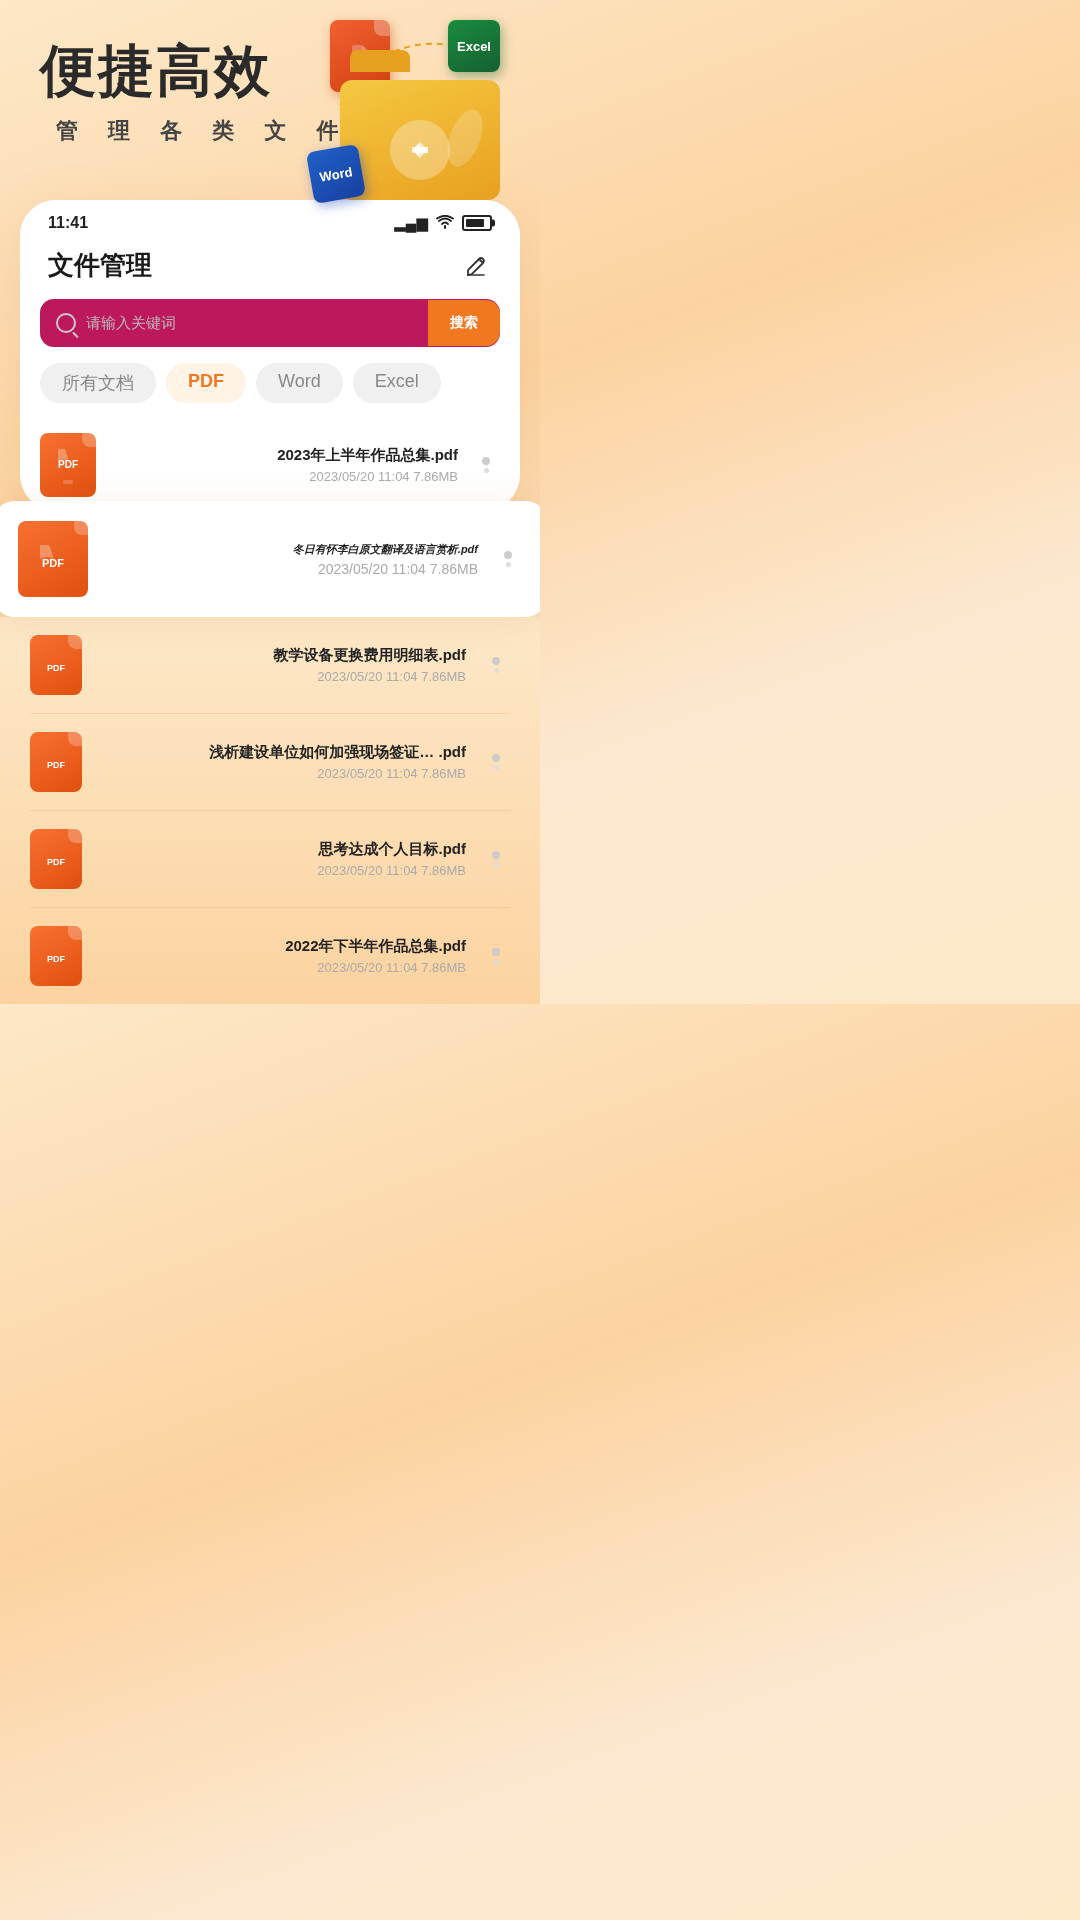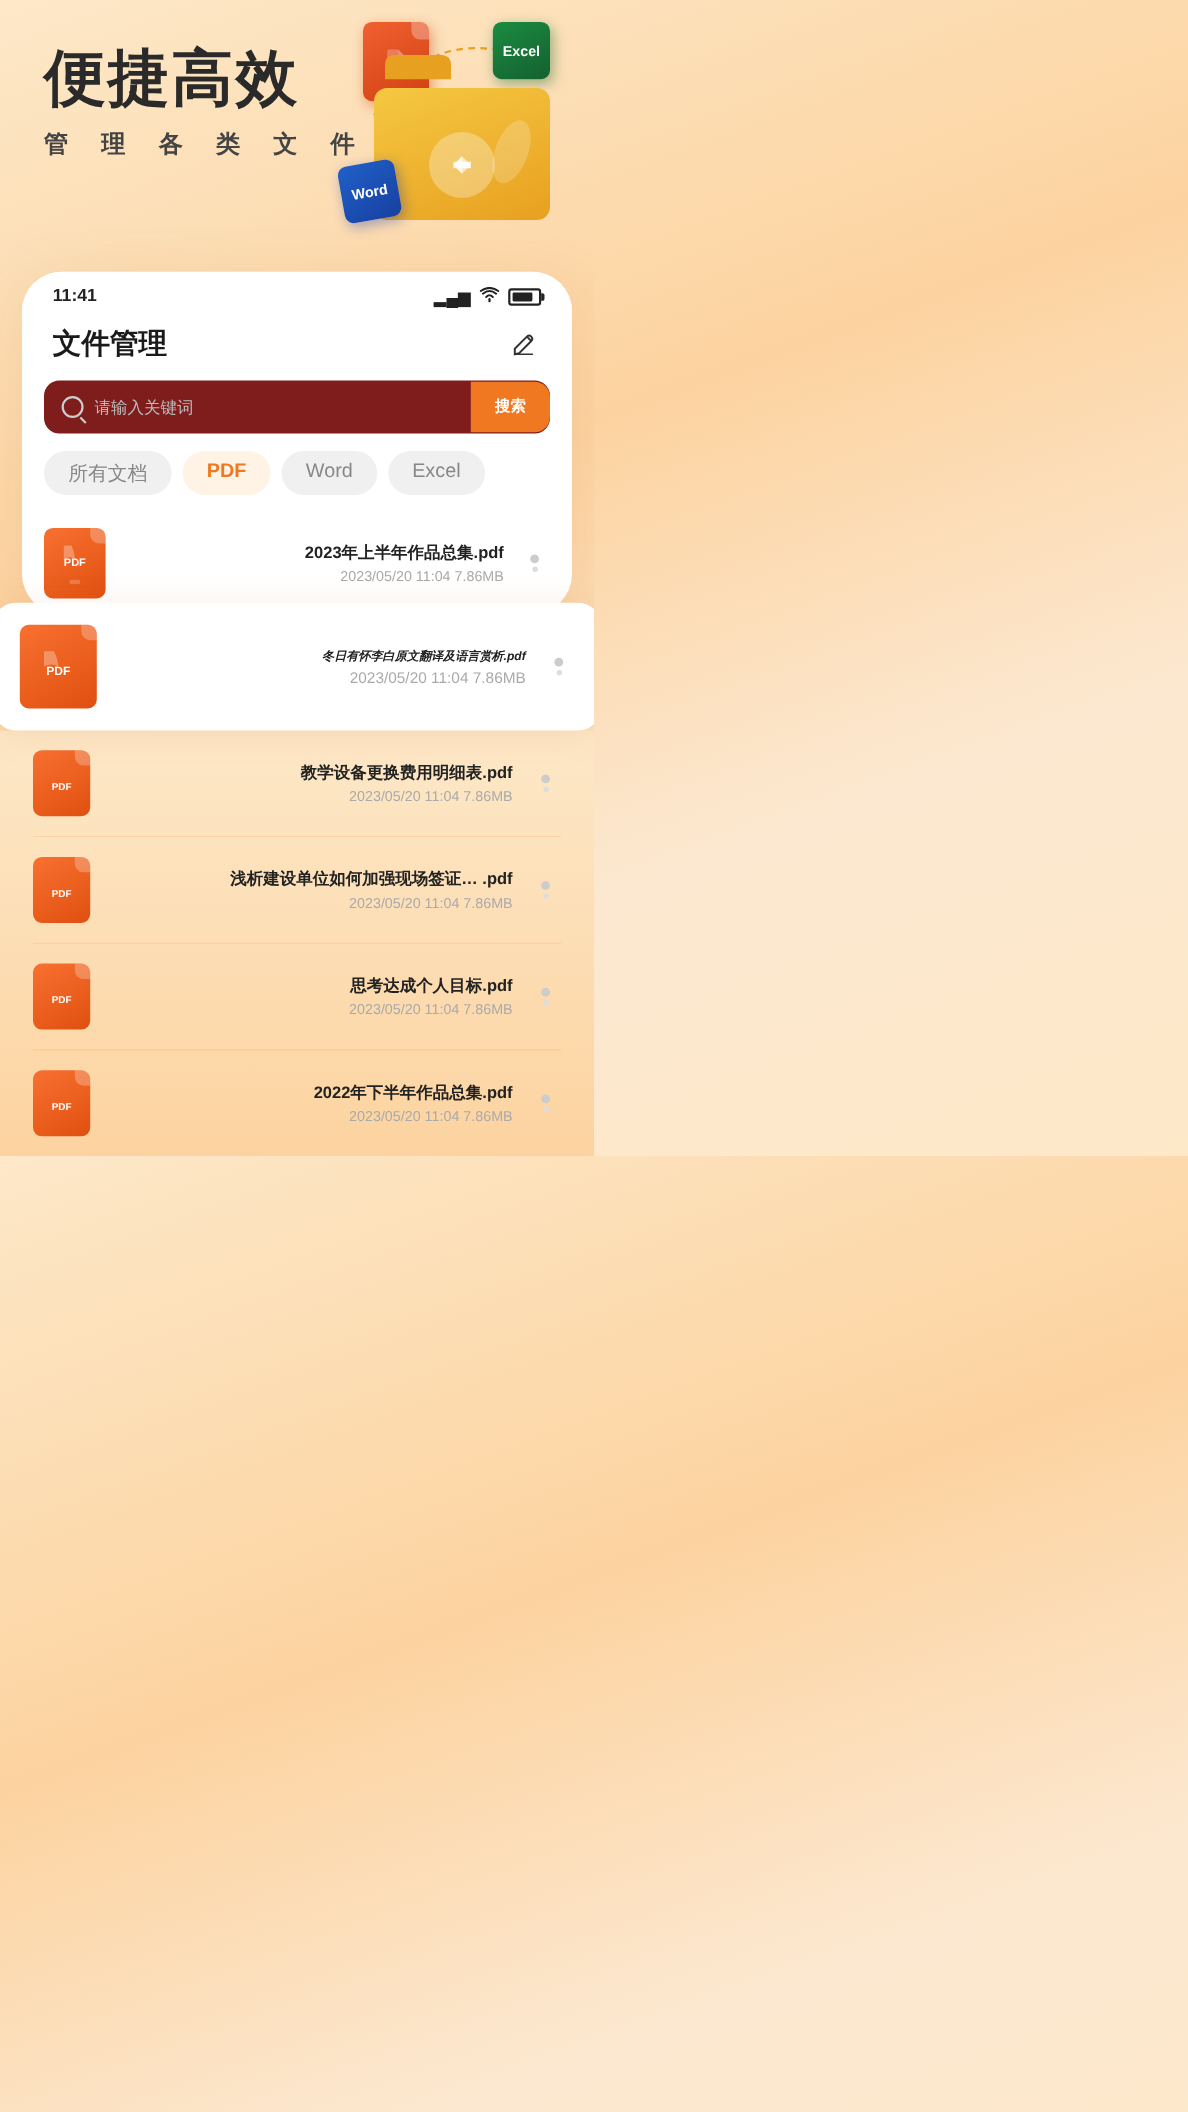--- a/index.html
+++ b/index.html
@@ -10,35 +10,36 @@
       background: linear-gradient(160deg, #fde8c8 0%, #fcd3a0 40%, #fce8d0 70%, #fde8c8 100%);
       font-family: -apple-system, 'PingFang SC', 'Helvetica Neue', sans-serif;
       overflow-x: hidden;
       position: relative;
     }
 
     
     .hero {
       padding: 40px 40px 20px 40px;
       position: relative;
-      height: 247px;
+      height: 200px;
     }
     .hero-title {
       font-size: 56px;
       font-weight: 900;
       color: #2a2a2a;
       line-height: 1.1;
       letter-spacing: 2px;
     }
     .hero-subtitle {
       font-size: 22px;
       font-weight: 700;
       color: #444;
       letter-spacing: 12px;
       margin-top: 14px;
+      margin-left: 16px;
     }
 
     
     .illustration {
       position: absolute;
       right: 30px;
       top: 20px;
       width: 200px;
       height: 220px;
     }
@@ -233,21 +234,21 @@
       justify-content: center;
       font-size: 20px;
       color: #333;
     }
 
     
     .search-bar {
       display: flex;
       align-items: center;
       margin: 0 20px 16px;
-      background: #7f1d1d;
+      background: #be185d;
       border-radius: 14px;
       overflow: hidden;
     }
     .search-input-area {
       flex: 1;
       display: flex;
       align-items: center;
       padding: 14px 16px;
       gap: 10px;
     }

